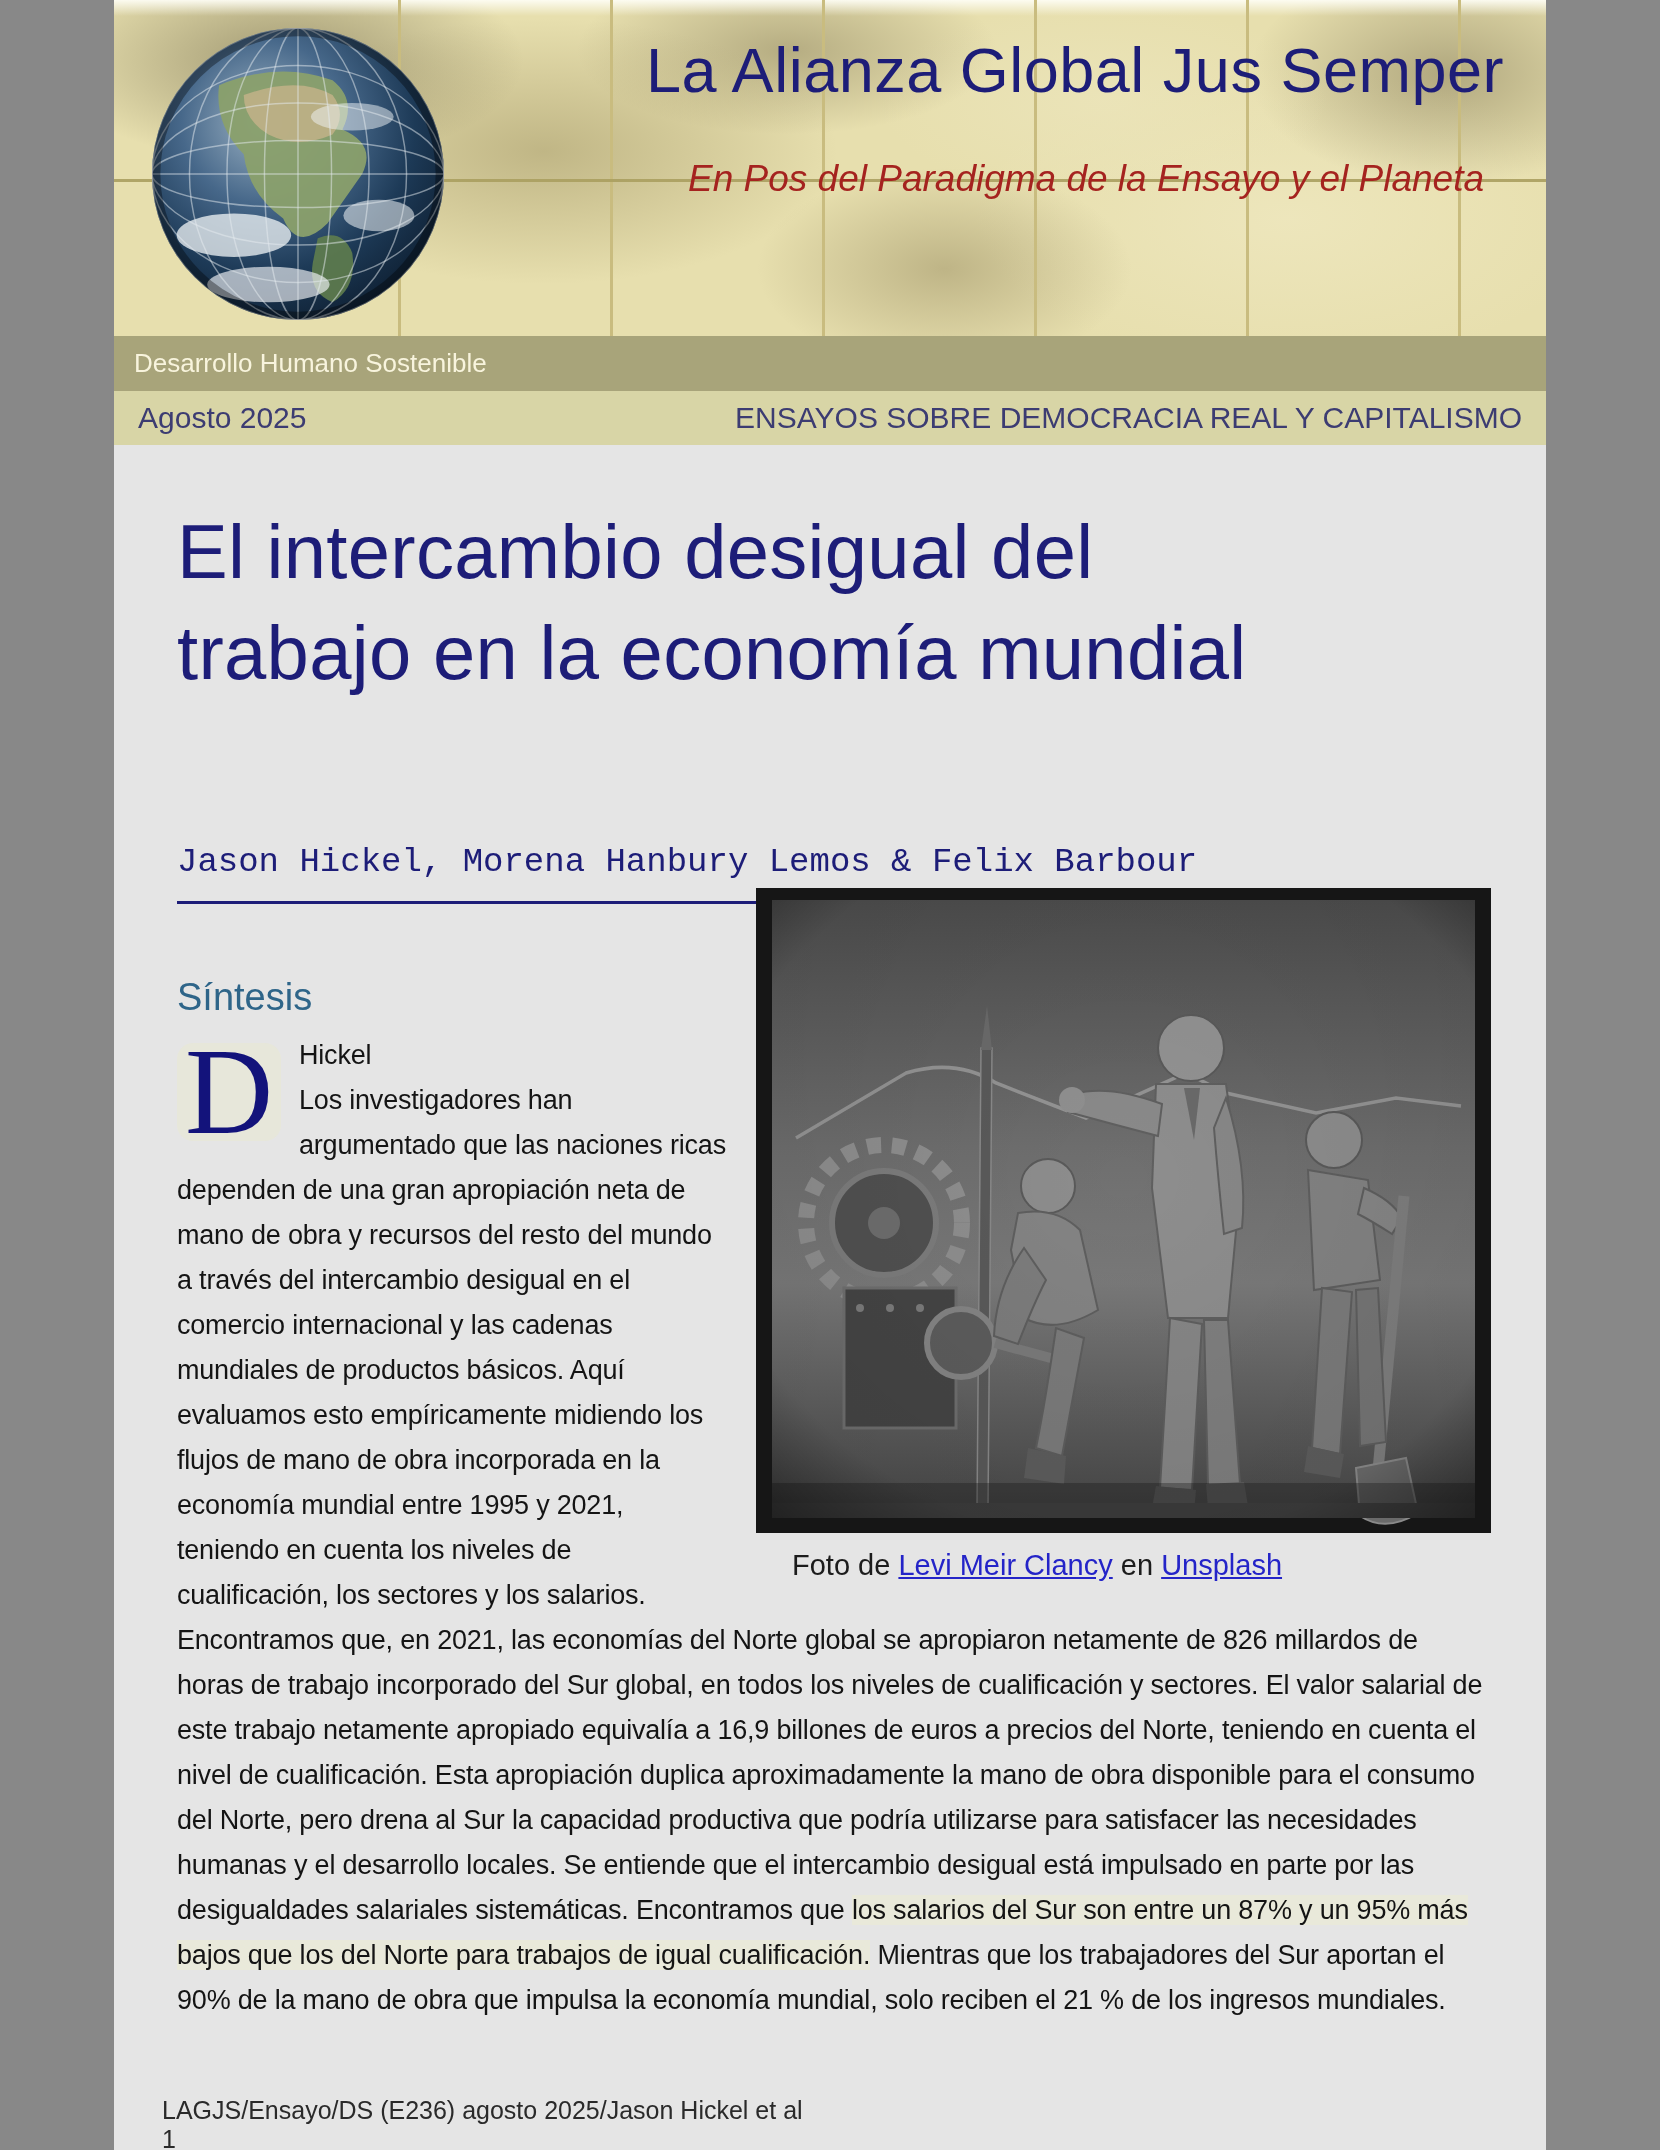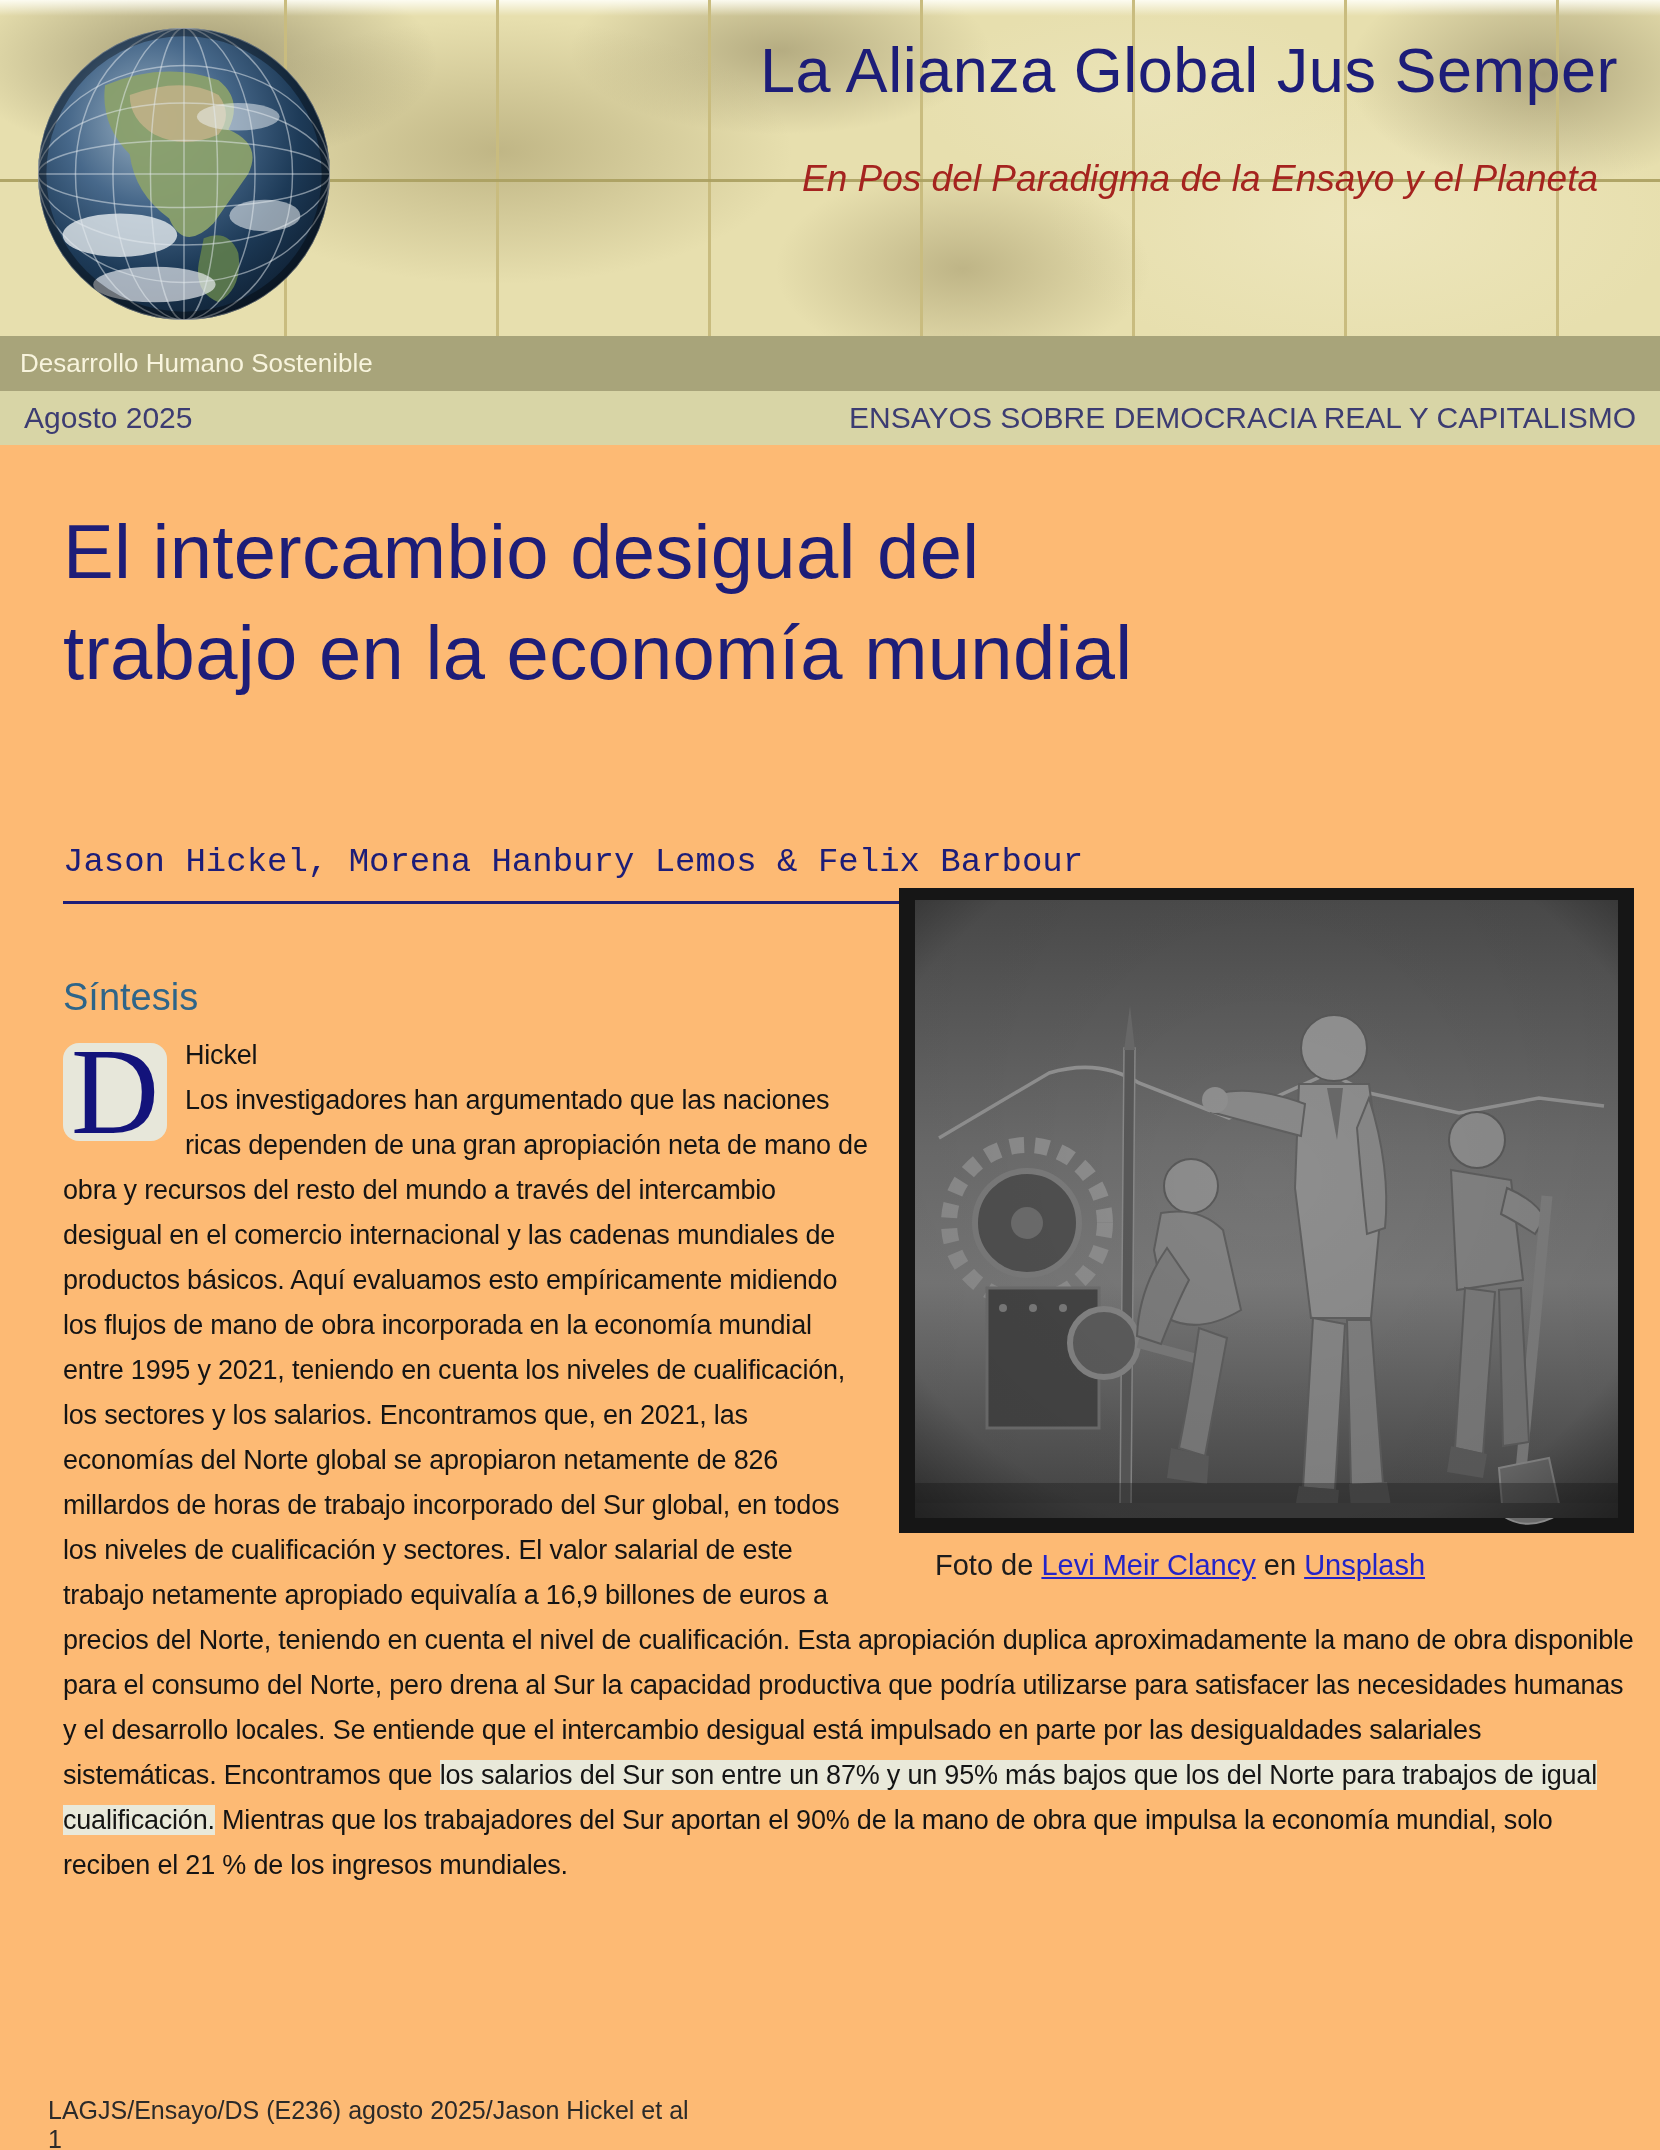--- a/index.html
+++ b/index.html
@@ -1,19 +1,19 @@
 <!DOCTYPE html>
 <html><head>
 <meta charset="utf-8">
 <style>
   * { margin:0; padding:0; box-sizing:border-box; }
   html,body { background:#888; }
   .page {
-    position:relative; width:1660px; height:2150px; margin:0 auto;
-    background:#fdba74; overflow:hidden;
+    position:relative; width:1432px; height:2150px; margin:0 auto;
+    background:#e5e5e5; overflow:hidden;
     font-family:"Liberation Sans", sans-serif; color:#141414;
   }
 
   
   .header {
     position:relative; width:100%; height:336px; overflow:hidden;
     background-color:#e7dfae;
     background-image:
       repeating-linear-gradient(to right, transparent 0px, transparent 209px, #c9bc7f 209px, #c9bc7f 212px),
       linear-gradient(to bottom, rgba(255,255,248,0.9) 0px, rgba(255,255,248,0) 16px),
@@ -39,21 +39,21 @@
   }
 
   
   .band1 { height:55px; background:#a8a47a; color:#f8f4dd; font-size:26px; line-height:54px; padding-left:20px; }
   .band2 {
     height:54px; background:#d8d5a6; color:#3c3c72; font-size:30px;
     display:flex; justify-content:space-between; align-items:center; padding:6px 24px;
   }
 
   
-  .main { margin:0 26px 0 63px; }
+  .main { margin:0 55px 0 63px; }
   .title { color:#1d1d78; font-size:76px; line-height:101px; margin-top:56px; letter-spacing:0.3px; }
   .authors { margin-top:140px; color:#1d1d78; font-size:34px;font-family:Liberation Mono, monospace; }
   .rule { margin-top:20px; width:1095px; border-top:3px solid #1d1d78; }
 
   figure.photo { float:right; width:735px; margin:-16px 0 26px 28px; }
   figure.photo svg { display:block; width:735px; height:645px; }
   figcaption { margin:16px 0 0 36px; font-size:29px; color:#1c1c1c; }
   figcaption a { color:#2424c8; text-decoration:underline; cursor:pointer; }
 
   h2.section { margin:72px 0 14px; color:#2e6589; font-size:38px; font-weight:500; }

